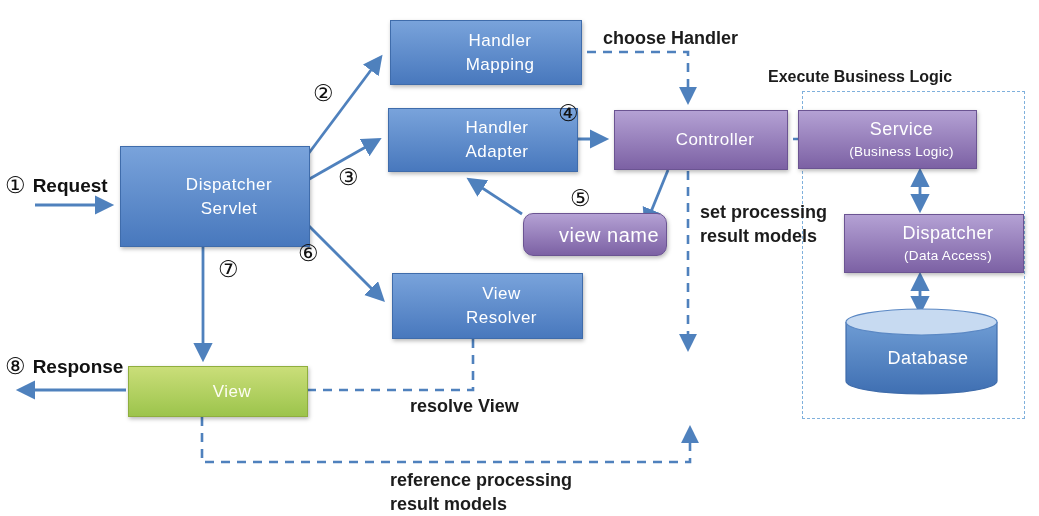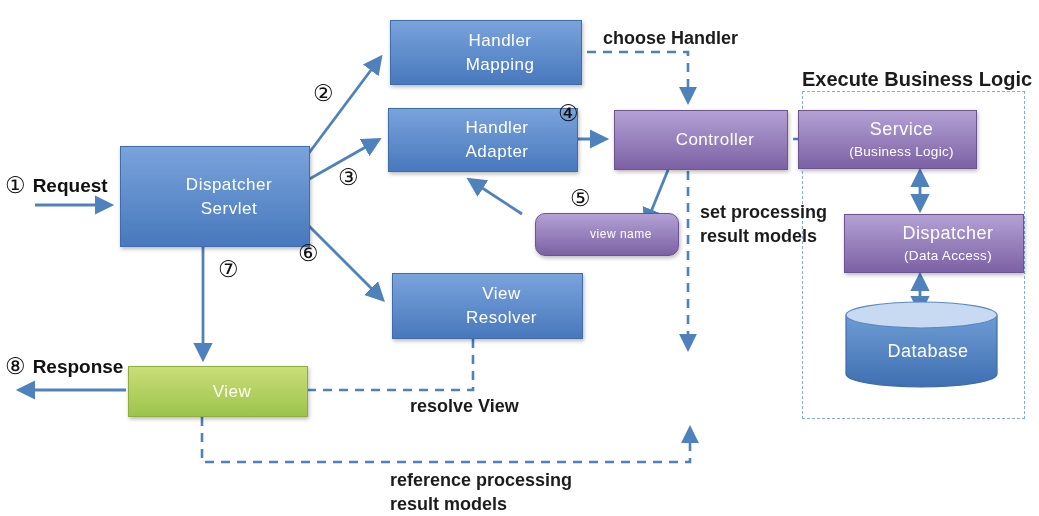--- a/index.html
+++ b/index.html
@@ -81,39 +81,39 @@
 Servlet</div>
 
   <div class="box blue" style="left:390px;top:20px;width:162px;height:63px;">Handler
 Mapping</div>
 
   <div class="box blue" style="left:388px;top:108px;width:160px;height:62px;">Handler
 Adapter</div>
 
   <div class="box purple" style="left:614px;top:110px;width:144px;height:58px;">Controller</div>
 
-  <div class="box purple rounded" style="left:523px;top:213px;width:114px;height:41px;font-size:12px;margin-left:12px;">view name</div>
+  <div class="box purple rounded" style="left:523px;top:213px;width:114px;height:41px;font-size:20px;">view name</div>
 
   <div class="box blue" style="left:392px;top:273px;width:161px;height:64px;">View
 Resolver</div>
 
   <div class="box green" style="left:128px;top:366px;width:150px;height:49px;">View</div>
 
 
   <div class="box purple" style="left:798px;top:110px;width:149px;height:57px;">
     <span class="node-title">Service</span>
     <span class="node-sub">(Business Logic)</span>
   </div>
 
   <div class="box purple" style="left:844px;top:214px;width:150px;height:57px;">
     <span class="node-title">Dispatcher</span>
     <span class="node-sub">(Data Access)</span>
   </div>
 
-  <div style="position:absolute;left:845px;top:301px;width:166px;height:88px;">
+  <div style="position:absolute;left:845px;top:308px;width:166px;height:88px;">
     <svg width="153" height="88" viewBox="0 0 153 88">
       <defs>
         <linearGradient id="cylBody" x1="0" y1="0" x2="0" y2="1">
           <stop offset="0" stop-color="#6e9cd4"></stop>
             <stop offset="1" stop-color="#3f6fb2"></stop>
         </linearGradient>
       </defs>
       <path d="M1,14 V73 A75.5,13 0 0 0 152,73 V14" fill="url(#cylBody)" stroke="#3f6cab" stroke-width="1.2"></path>
       <ellipse cx="76.5" cy="14" rx="75.5" ry="13" fill="#c7daf1" stroke="#5b88c4" stroke-width="1.2"></ellipse>
     </svg>
@@ -131,20 +131,20 @@
   </div>
 
   <span class="stepnum" style="left:313px;top:82px;">②</span>
   <span class="stepnum" style="left:338px;top:166px;">③</span>
   <span class="stepnum" style="left:558px;top:102px;">④</span>
   <span class="stepnum" style="left:570px;top:187px;">⑤</span>
   <span class="stepnum" style="left:298px;top:242px;">⑥</span>
   <span class="stepnum" style="left:218px;top:258px;">⑦</span>
 
   <div class="ann" style="left:603px;top:26px;">choose Handler</div>
-  <div class="ann" style="left:768px;top:66px;font-size:20px;margin-left:34px;">Execute Business Logic</div>
+  <div class="ann" style="left:768px;top:66px;font-size:16px;">Execute Business Logic</div>
   <div class="ann" style="left:700px;top:200px;">set processing
 result models</div>
   <div class="ann" style="left:410px;top:394px;">resolve View</div>
   <div class="ann" style="left:390px;top:468px;">reference processing
 result models</div>
 
 </div>
 
 </body></html>

